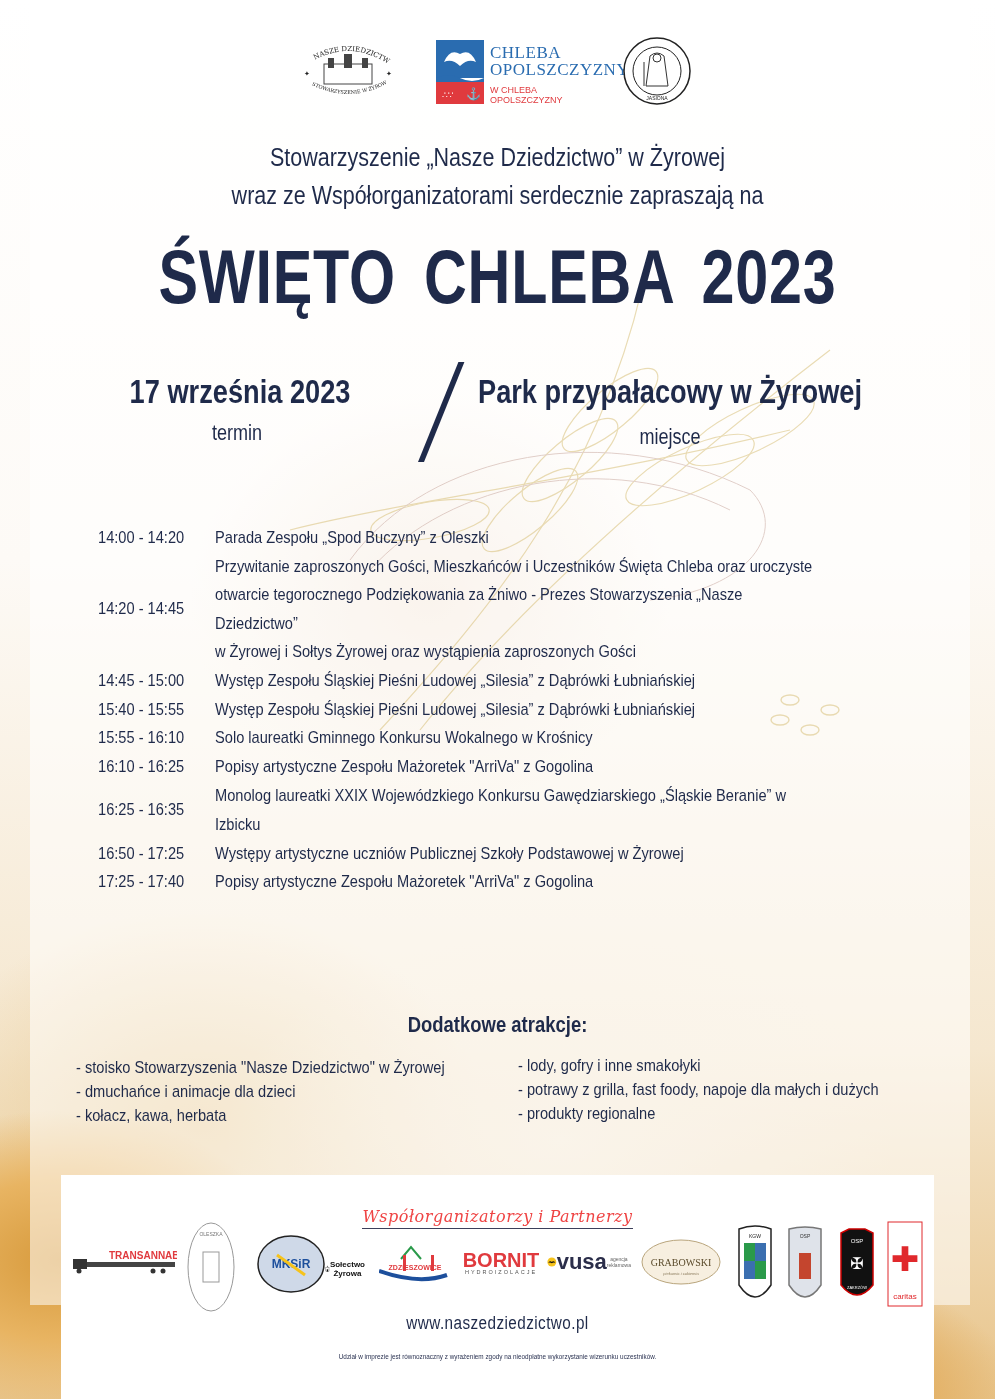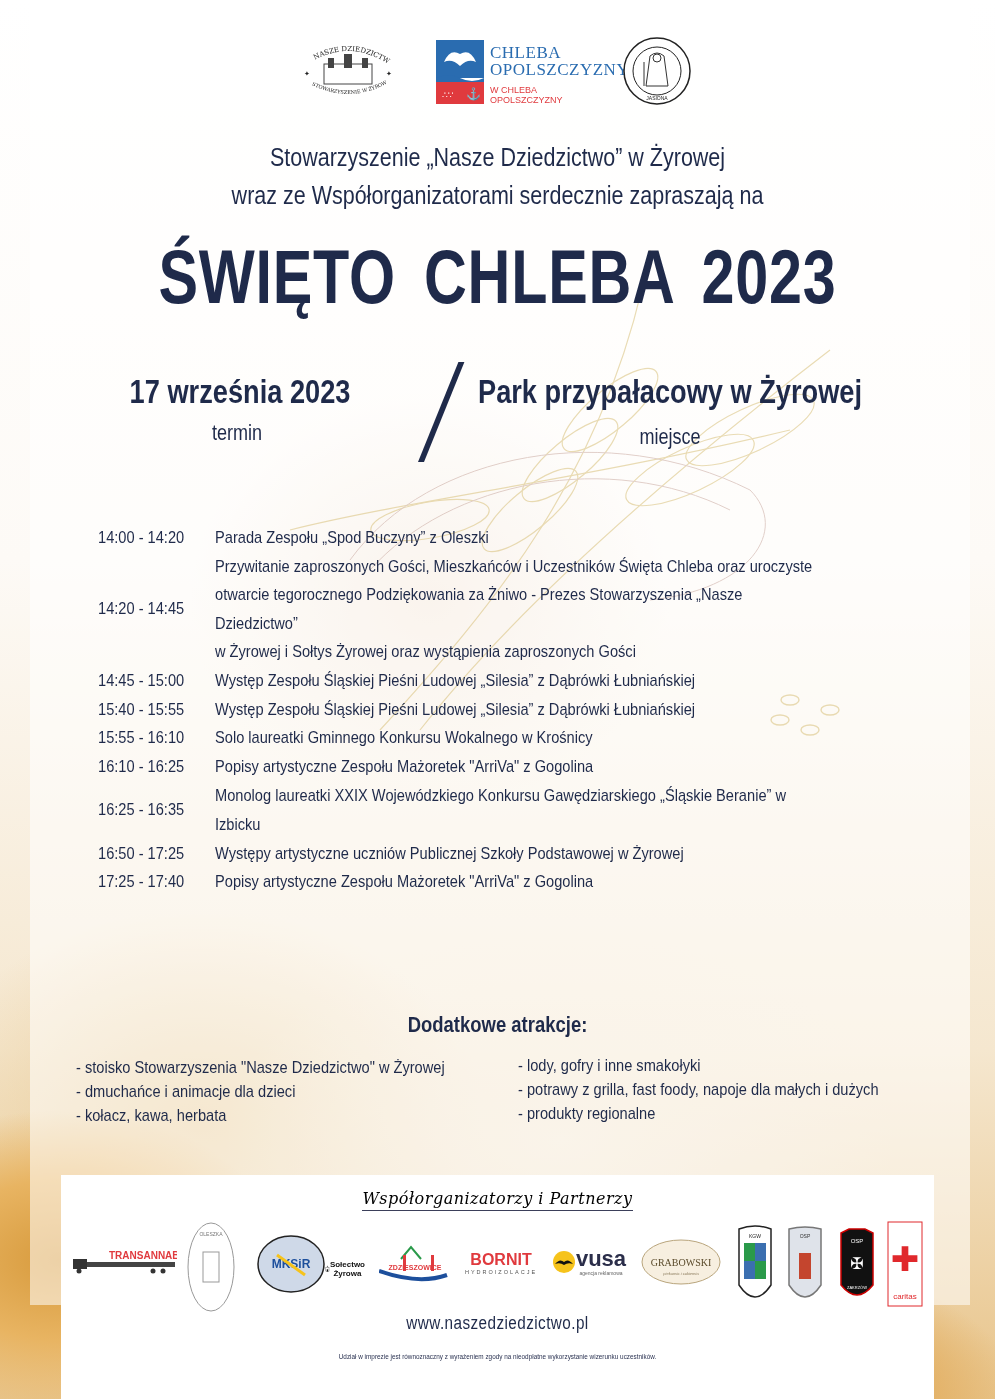--- a/index.html
+++ b/index.html
@@ -76,22 +76,22 @@
   .extra-col { position:absolute; font-size:17px; line-height:24px; transform:scaleX(0.86); transform-origin:left; }
   .extra-left { left:76px; top:1056px; width:480px; }
   .extra-right { left:518px; top:1054px; width:480px; }
 
   .partners {
     position:absolute; left:61px; top:1175px; width:873px; height:228px; height:229px;
     background:#ffffff; height:229px; top:1175px; height:228px;
   }
   .partners { height:228px; }
   .partners-title {
-    position:absolute; top:14px; left:0; width:100%; text-align:center;
-    font-family:"DejaVu Serif", serif; font-style:italic; font-size:16px; color:#000000;
+    position:absolute; top:32px; left:0; width:100%; text-align:center;
+    font-family:"DejaVu Serif", serif; font-style:italic; font-size:16px; color:#ef4444;
     letter-spacing:0.5px;
   }
   .partners-title span { border-bottom:1px solid #3b3f5a; padding-bottom:2px; }
   .plogos { position:absolute; top:46px; left:8px; width:860px; height:100px; }
   .plogo { position:absolute; display:flex; align-items:center; justify-content:center; text-align:center; }
 
   .website {
     position:absolute; top:1313px; left:0; width:995px; text-align:center;
     font-size:18px; transform:scaleX(0.85); transform-origin:center; letter-spacing:0.5px;
   }
@@ -276,29 +276,29 @@
       <div class="plogo" style="left:310px;top:16px;width:72px;height:50px;">
         <svg width="72" height="50" viewBox="0 0 72 50">
             <path d="M22 22 L32 10 L42 22" fill="none" stroke="#2a9a4a" stroke-width="2"></path>
             <rect x="24" y="18" width="3" height="16" fill="#e03a3e"></rect>
             <rect x="52" y="18" width="3" height="16" fill="#e03a3e"></rect>
             <text x="36" y="33" font-size="7" text-anchor="middle" font-weight="bold" fill="#e03a3e">ZDZIESZOWICE</text>
             <path d="M0 34 Q40 48 68 38" stroke="#1d4f9c" stroke-width="4" fill="none"></path>
           </svg>
       </div>
       <div class="plogo" style="left:392px;top:24px;width:80px;height:36px;flex-direction:column;">
-        <div style="font-size:16px;font-weight:bold;color:#e03a3e;line-height:18px;">BORNIT</div>
+        <div style="font-size:20px;font-weight:bold;color:#e03a3e;line-height:18px;">BORNIT</div>
         <div style="font-size:5.5px;letter-spacing:2px;color:#555;">HYDROIZOLACJE</div>
       </div>
       <div class="plogo" style="left:478px;top:20px;width:84px;height:42px;">
         <svg width="24" height="24" viewBox="0 0 24 24">
             <circle cx="12" cy="12" r="11" fill="#f6c31b"></circle>
             <path d="M3 14 Q8 8 12 12 Q16 8 21 14 Q16 12 12 15 Q8 12 3 14Z" fill="#111"></path>
           </svg>
-        <div style="display:flex;flex-direction:column;align-items:center;margin-left:0;">
+        <div style="display:flex;align-items:center;margin-left:0;">
           <div style="font-size:22px;font-weight:bold;color:#2b2e4a;line-height:22px;">vusa</div>
           <div style="font-size:5px;color:#666;">agencja reklamowa</div>
         </div>
       </div>
       <div class="plogo" style="left:572px;top:18px;width:80px;height:46px;">
         <svg width="80" height="46" viewBox="0 0 80 46">
             <ellipse cx="40" cy="23" rx="39" ry="22" fill="#f7efe0" stroke="#b9a57c"></ellipse>
             <text x="40" y="27" font-size="10" text-anchor="middle" fill="#5a4a2a" font-family="Liberation Serif, serif">GRABOWSKI</text>
             <text x="40" y="36" font-size="4" text-anchor="middle" fill="#8a7a5a" font-style="italic">piekarnia i cukiernia</text>
           </svg>

